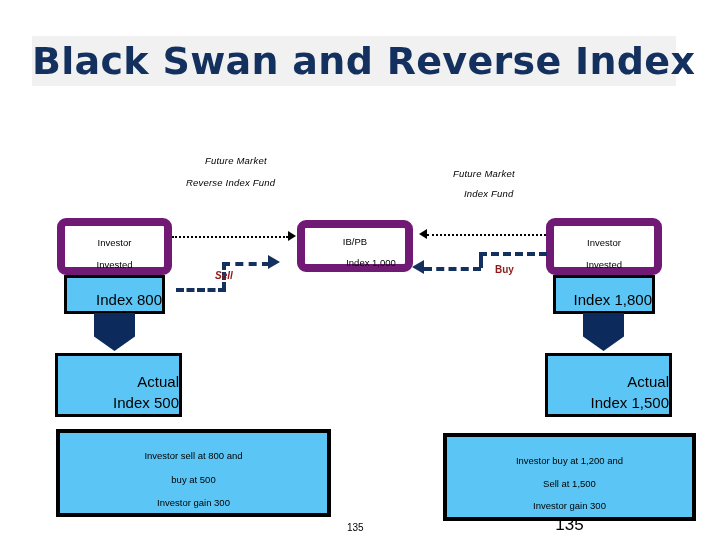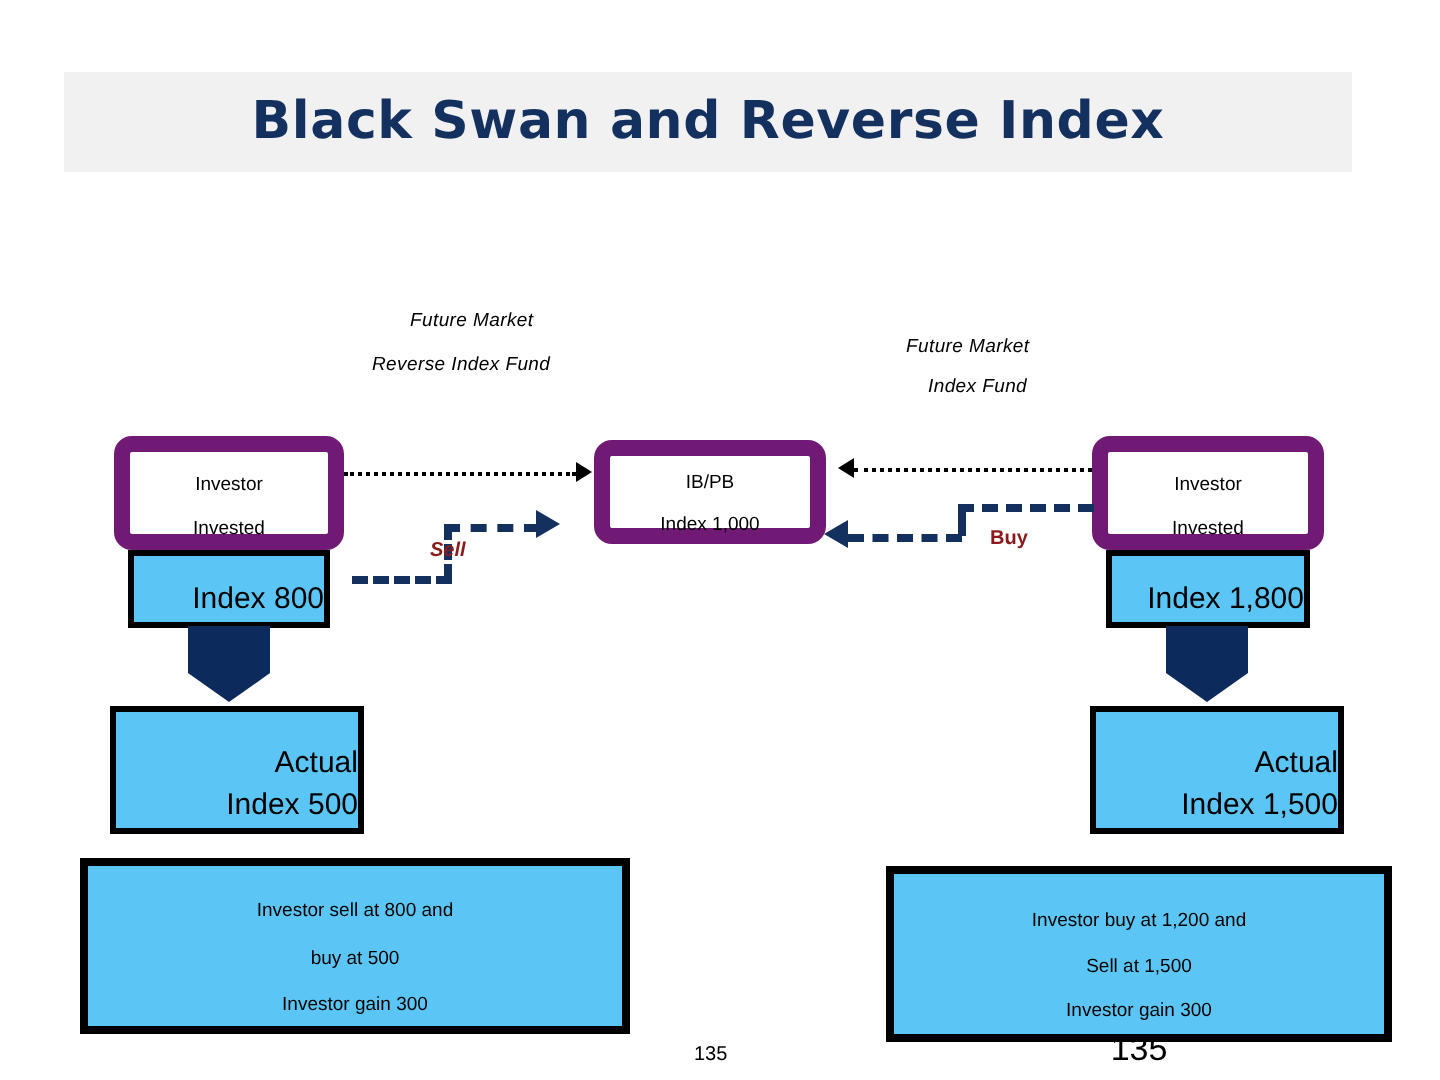--- a/index.html
+++ b/index.html
@@ -31,21 +31,21 @@
     position: absolute;
     left: 32px;
     top: 36px;
     width: 644px;
     height: 50px;
     line-height: 50px;
     text-align: center;
     color: #13305f;
     font-family: "DejaVu Sans", sans-serif;
     font-weight: bold;
-    font-size: 26px;
+    font-size: 38px;
     letter-spacing: 0.3px;
     white-space: nowrap;
   }
 
   
   .cap {
     position: absolute;
     font-family: "Liberation Sans", sans-serif;
     font-size: 9.5px;
     color: #000000;
@@ -198,29 +198,29 @@
     <div class="line" style="top:13px;">Index 800</div>
   </div>
 
   <div class="downarrow" style="left:94px; top:313px; width:41px; height:38px;"></div>
 
   <div class="bbox" style="left:55px; top:353px; width:127px; height:64px;">
     <div class="line" style="top:17px;">Actual</div>
     <div class="line" style="top:38px;">Index 500</div>
   </div>
 
-  <div class="notebox" style="left:40px; top:429px; width:275px; height:88px;">
+  <div class="notebox" style="left:56px; top:429px; width:275px; height:88px;">
     <div class="line" style="top:17px;">Investor sell at 800 and</div>
     <div class="line" style="top:41px;">buy at 500</div>
     <div class="line" style="top:64px;">Investor gain 300</div>
   </div>
 
   <div class="rbox" style="left:297px; top:220px; width:116px; height:52px;">
     <div class="line" style="top:8px;">IB/PB</div>
-    <div class="line" style="top:29px;">Index 1,000</div>
+    <div class="line" style="top:29px;margin-left:16px;">Index 1,000</div>
   </div>
 
   <div class="rbox" style="left:546px; top:218px; width:116px; height:57px;">
     <div class="line" style="top:11px;">Investor</div>
     <div class="line" style="top:33px;">Invested</div>
   </div>
 
   <div class="bbox" style="left:553px; top:275px; width:102px; height:39px;">
     <div class="line" style="top:13px;">Index 1,800</div>
   </div>

